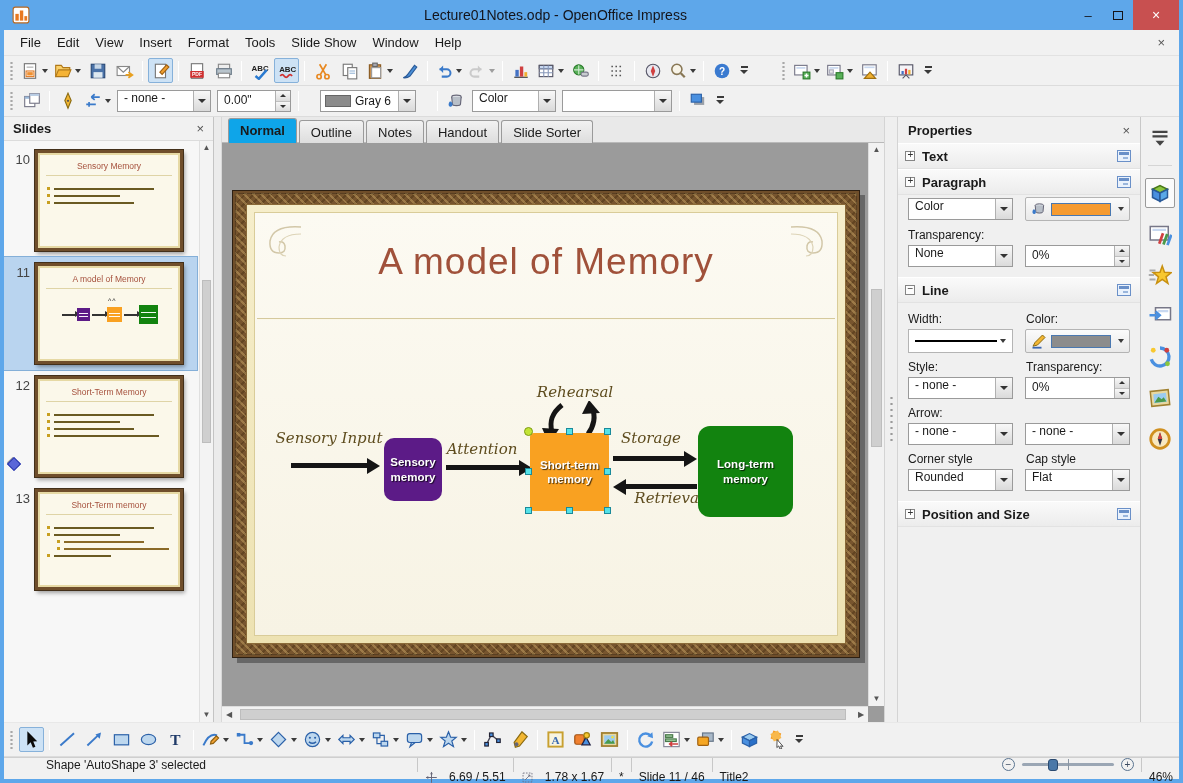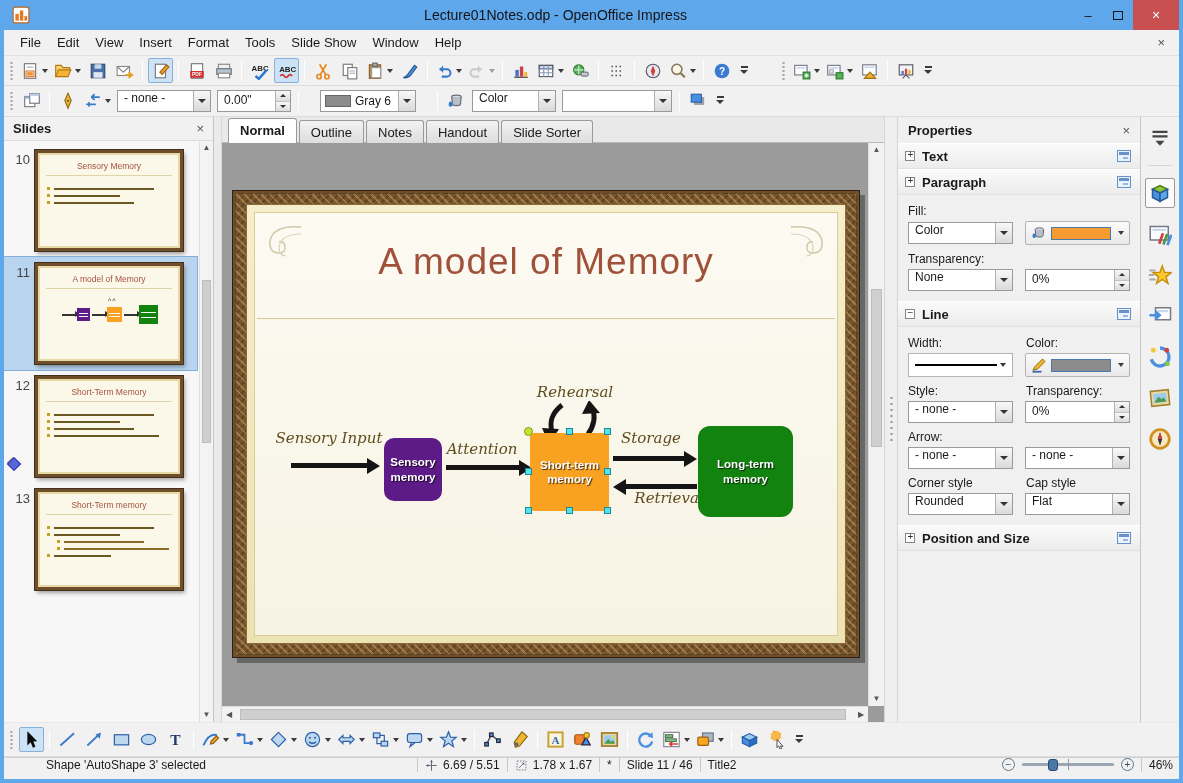--- a/index.html
+++ b/index.html
@@ -89,21 +89,21 @@
 
 .panel-split { width:8px; flex:none; background:#EBEBEB; border-right:1px solid #D8D8D8; }
 .side-split { width:14px; flex:none; background:#EFEFEF; border-left:1px solid #D4D4D4; border-right:1px solid #D4D4D4; position:relative; }
 .side-split .grip { position:absolute; top:46%; left:4px; width:5px; height:46px;
   background-image:radial-gradient(circle,#9a9a9a 1px,transparent 1.3px); background-size:5px 6px; }
 
 
 .center { flex:1; display:flex; flex-direction:column; min-width:0; }
 .tabbar { height:26px; flex:none; background:#E9E9E9; border-bottom:1px solid #B9B9B9; display:flex; align-items:flex-end; padding-left:6px; }
 .tab { padding:4px 11px 3px; font-size:13px; border:1px solid #9A9A9A; border-bottom:none; background:linear-gradient(#F2F2F2,#DDDDDD); margin-right:2px; border-radius:3px 3px 0 0; position:relative; top:1px; }
-.tab.active { background:#ffffff; font-weight:bold; padding-bottom:5px; top:1px; z-index:2; }
+.tab.active { background:#0ea5e9; font-weight:bold; padding-bottom:5px; top:1px; z-index:2; }
 .canvas { flex:1; position:relative; background:#9B9B9B; min-height:0; }
 .vscroll { position:absolute; top:0; right:0; bottom:16px; width:16px; background:#F2F2F2; border-left:1px solid #DDD; font-size:8px; color:#555; text-align:center; }
 .vscroll .thumbbar { position:absolute; left:2px; right:2px; top:26%; height:28%; background:#CFCFCF; border:1px solid #BDBDBD; }
 .hscroll { position:absolute; left:0; right:16px; bottom:0; height:16px; background:#F2F2F2; border-top:1px solid #DDD; font-size:8px; color:#555; }
 .hscroll .thumbbar { position:absolute; top:2px; bottom:2px; left:18px; right:22px; background:#CFCFCF; border:1px solid #BDBDBD; }
 .harr { position:absolute; width:14px; line-height:15px; text-align:center; }
 
 
 .slide { position:absolute; left:10px; top:47px; width:628px; height:468px; background:#6F4E2A;
   border:1px solid #2E2012; box-shadow:5px 5px 0 rgba(40,40,40,.45); padding:12px; }
@@ -159,21 +159,21 @@
 
 .tabstrip { width:39px; flex:none; background:#F1F1F1; border-left:1px solid #C8C8C8; display:flex; flex-direction:column; align-items:center; padding-top:5px; }
 .sbtab { width:30px; height:30px; display:flex; align-items:center; justify-content:center; border:1px solid transparent; border-radius:2px; margin-bottom:11px; }
 .sbtab.active { background:#FBFBFB; border-color:#9A9A9A; }
 .sbdiv { width:24px; height:1px; background:#D5D5D5; margin:2px 0 12px; }
 
 
 .statusbar { height:22px; flex:none; background:#F1F1F1; border-top:1px solid #CFCFCF; display:flex; align-items:flex-start; font-size:12px; padding:0 6px; }
 .st-sep { width:1px; height:14px; background:#C8C8C8; margin:0 7px; flex:none; }
 .st-sel { width:400px; padding-left:36px; white-space:nowrap; overflow:hidden; }
-.st-seg { display:flex; align-items:center; gap:5px; white-space:nowrap; }
+.st-seg { display:flex; align-items:center; gap:11px; white-space:nowrap;margin-top:12px; }
 .zslider { display:flex; align-items:center; gap:7px; margin-left:12px; }
 .zbtn { width:13px; height:13px; border:1px solid #5A7490; border-radius:50%; color:#3a4a60; font-size:10px; line-height:11px; text-align:center; }
 .ztrack { width:92px; height:3px; background:#9AA6B4; position:relative; border-radius:2px; }
 .ztick { position:absolute; left:50%; top:-4px; width:1px; height:11px; background:#8A96A4; }
 .zthumb { position:absolute; left:28%; top:-4.5px; width:10px; height:12px; background:#4A78A8; border:1px solid #2A4A70; border-radius:3px; }
 svg { display:block; }
 </style>
 </head>
 <body>
 
@@ -715,23 +715,20 @@
       </div>
 
       <div class="psec">
         <span class="expbox"></span>
         <span>Paragraph</span>
         <span class="dlgl"></span>
       </div>
 
       <div class="pbody">
         <div class="prow">
-            <span class="plabel col">Fill:</span>
-          </div>
-        <div class="prow">
           <span class="owsel psel">
               <span class="t">Color</span>
               <span class="wbtnc"></span>
             </span>
           <span class="swbtn">
               <i>
                 <svg viewBox="0 0 16 16" width="16" height="16">
                   <ellipse cx="8.4" cy="4.4" rx="4.2" ry="1.6" fill="#D8DCE2" stroke="#667"></ellipse>
                   <path d="M4.2 4.4 L4.8 10.6 A3.6 1.5 0 0 0 12 10.6 L12.6 4.4" fill="#B8BFC8" stroke="#667"></path>
                   <path d="M2.2 8.6 q-1.6 3 .1 4.2 q1.8 1 2.6 -1.2 q.5 -1.6 -1.4 -3.2 Z" fill="#3A7ACA"></path>

